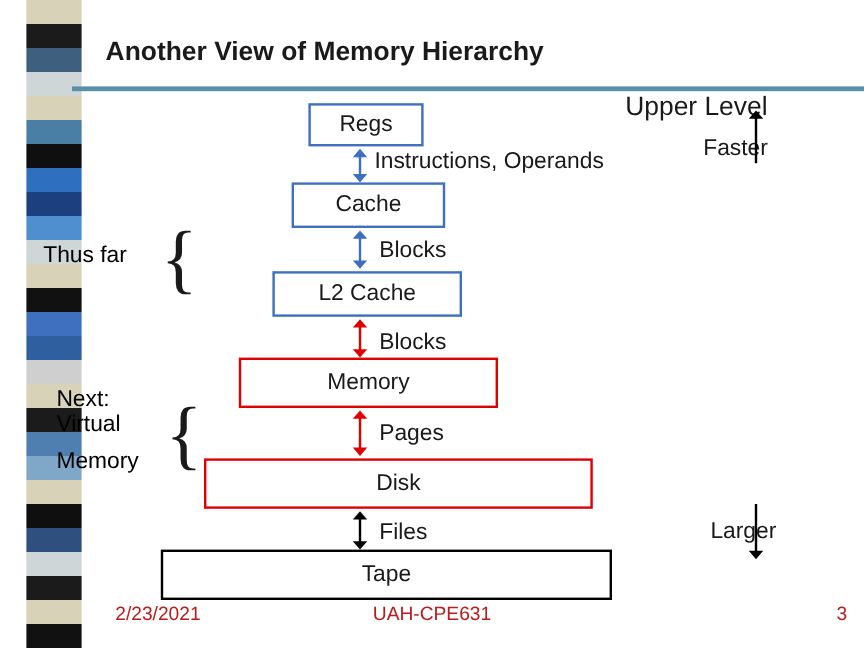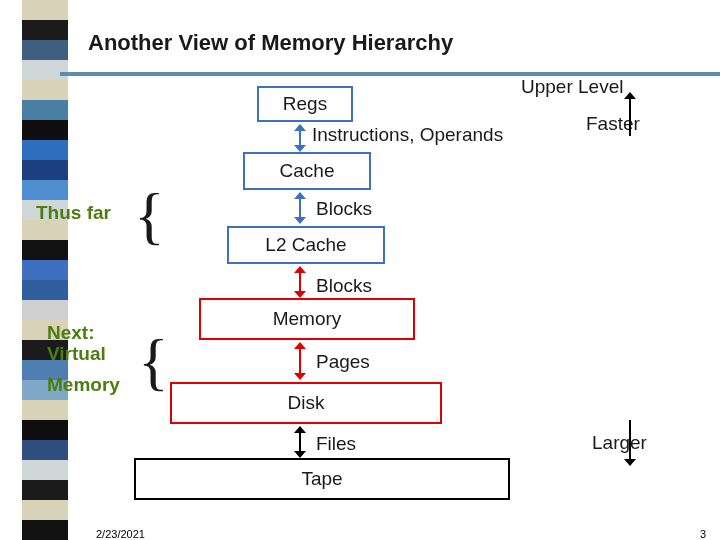--- a/index.html
+++ b/index.html
@@ -40,43 +40,43 @@
     position:absolute;box-sizing:border-box;
     display:flex;align-items:center;justify-content:center;
     font-size:19px;color:#1a1a1a;background:transparent;
   }
   .box.blue{border:2px solid #3f6fbf;}
   .box.red{border:2px solid #e00000;}
   .box.black{border:2px solid #000000;}
 
   
   .lbl{position:absolute;font-size:19px;color:#1a1a1a;white-space:nowrap;}
-  .lbl.big{font-size:19px;}
-  .lbl.red{color:#4d7c0f;font-weight:bold;}
+  .lbl.big{font-size:22px;}
+  .lbl.red{color:#000000;}
 
   
   .arrow{position:absolute;width:14px;}
   .arrow .shaft{position:absolute;left:6px;top:6px;bottom:6px;width:2px;}
   .arrow .head{position:absolute;left:1px;width:0;height:0;border-left:6px solid transparent;border-right:6px solid transparent;}
   .arrow .head.up{top:0;border-bottom:7px solid currentColor;}
   .arrow .head.down{bottom:0;border-top:7px solid currentColor;}
   .arrow .shaft{background:currentColor;}
 
   .a-blue{color:#3f6fbf;}
   .a-red{color:#e00000;}
   .a-black{color:#000000;}
 
   
   .brace{
     position:absolute;font-size:64px;line-height:64px;color:#1a1a1a;
     font-family:"Liberation Serif", serif;
   }
 
   
-  .footer{position:absolute;bottom:0;font-size:11px;color:#000000;}
+  .footer{position:absolute;bottom:18px;font-size:16px;color:#b91c1c;}
   .foot-date{left:96px;}
   .foot-center{left:0;width:720px;text-align:center;}
   .foot-page{right:14px;}
 </style>
 </head>
 <body>
 
 <div class="slide">
 
   <div class="strip" id="strip">
@@ -143,21 +143,21 @@
   </div>
 
   <div class="box blue" style="left:227px;top:226px;width:158px;height:38px;">
     <span>L2 Cache</span>
   </div>
 
   <div class="box red" style="left:199px;top:298px;width:216px;height:42px;">
     <span>Memory</span>
   </div>
 
-  <div class="box red" style="left:170px;top:382px;width:272px;height:42px;">
+  <div class="box red" style="left:170px;top:382px;width:324px;height:42px;">
     <span>Disk</span>
   </div>
 
   <div class="box black" style="left:134px;top:458px;width:376px;height:42px;">
     <span>Tape</span>
   </div>
 
   <div class="arrow a-blue" style="left:293px;top:124px;height:28px;">
     <span class="head up"></span>
       <span class="shaft"></span>
@@ -187,15 +187,16 @@
   <div class="lbl" style="left:316px;top:351px;">Pages</div>
 
   <div class="arrow a-black" style="left:293px;top:426px;height:32px;">
     <span class="head up"></span>
       <span class="shaft"></span>
       <span class="head down"></span>
   </div>
   <div class="lbl" style="left:316px;top:433px;">Files</div>
 
   <div class="footer foot-date">2/23/2021</div>
+  <div class="footer foot-center">UAH-CPE631</div>
   <div class="footer foot-page">3</div>
 
 </div>
 
 </body></html>

